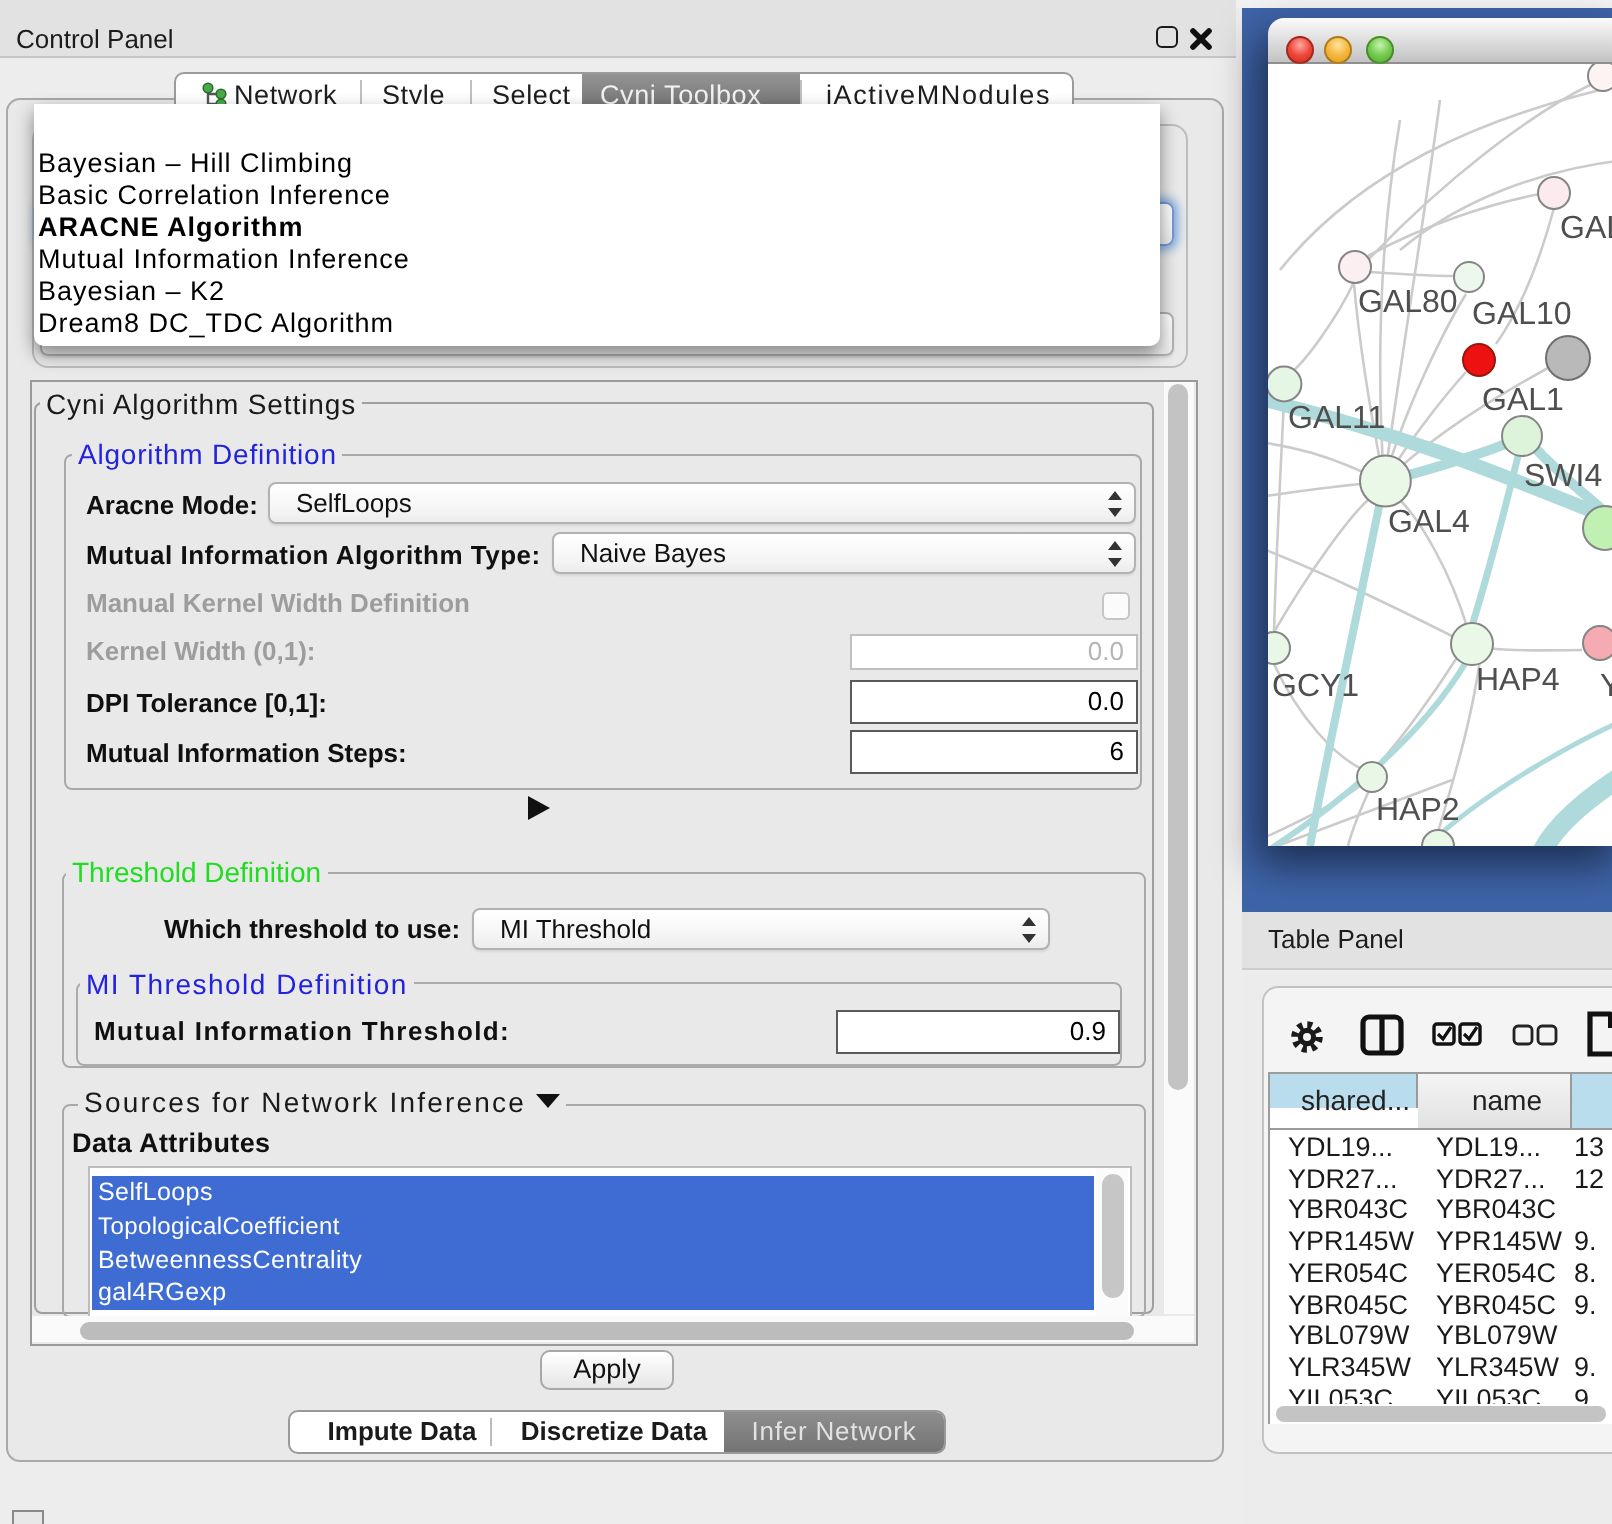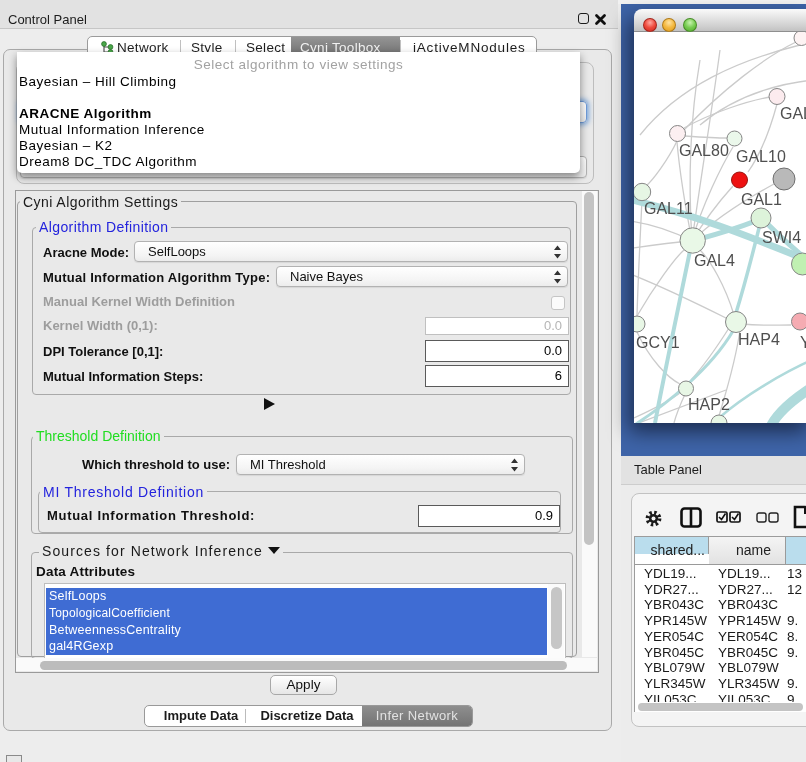--- a/index.html
+++ b/index.html
@@ -46,22 +46,22 @@
     <path d="M4,3.5 L4,11 M4,6 L10,6 M4,11 L10,11" stroke="#555" stroke-width="1.2" fill="none"></path>
     <circle cx="4" cy="3" r="2.4" fill="#4aa84a" stroke="#2c6e2c" stroke-width="0.8"></circle>
     <circle cx="10.5" cy="6" r="2.4" fill="#4aa84a" stroke="#2c6e2c" stroke-width="0.8"></circle>
     <circle cx="10.5" cy="11" r="2.4" fill="#4aa84a" stroke="#2c6e2c" stroke-width="0.8"></circle>
   </svg>
 </div>
 
 <div class="ab" style="left:15px;top:190px;width:582px;height:481px;background:#e9e9e9;border:1px solid #9a9a9a;"></div>
 
 <div class="ab" style="left:17px;top:52px;width:563px;height:121px;background:#ffffff;border-radius:0 0 5px 5px;box-shadow:0 4px 9px rgba(0,0,0,0.45);z-index:40;">
-  <div class="ab" style="left:0;top:5px;width:563px;height:16px;text-align:center;font-size:13.5px;letter-spacing:0.5px;color:#a2a2a2;">Select algorithm to view settings</div>
   <div class="ab" style="left:2px;top:22px;height:16px;line-height:16px;font-size:13.5px;letter-spacing:0.5px;color:#000;">Bayesian – Hill Climbing</div>
+  <div class="ab" style="left:2px;top:38px;height:16px;line-height:16px;font-size:13.5px;letter-spacing:0.5px;color:#000;">Basic Correlation Inference</div>
   <div class="ab" style="left:2px;top:54px;height:16px;line-height:16px;font-size:13.5px;letter-spacing:0.5px;font-weight:bold;color:#000;">ARACNE Algorithm</div>
   <div class="ab" style="left:2px;top:70px;height:16px;line-height:16px;font-size:13.5px;letter-spacing:0.5px;color:#000;">Mutual Information Inference</div>
   <div class="ab" style="left:2px;top:86px;height:16px;line-height:16px;font-size:13.5px;letter-spacing:0.5px;color:#000;">Bayesian – K2</div>
   <div class="ab" style="left:2px;top:102px;height:16px;line-height:16px;font-size:13.5px;letter-spacing:0.5px;color:#000;">Dream8 DC_TDC Algorithm</div>
 </div>
 
 <div class="grp" style="left:17px;top:201px;width:558px;height:454px;border-color:#9f9f9f;"></div>
 <div class="gtitle" style="left:20px;top:194px;color:#1a1a1a;letter-spacing:0.45px;">Cyni Algorithm Settings</div>
 
 <div class="grp" style="left:32px;top:227px;width:537px;height:166px;"></div>

